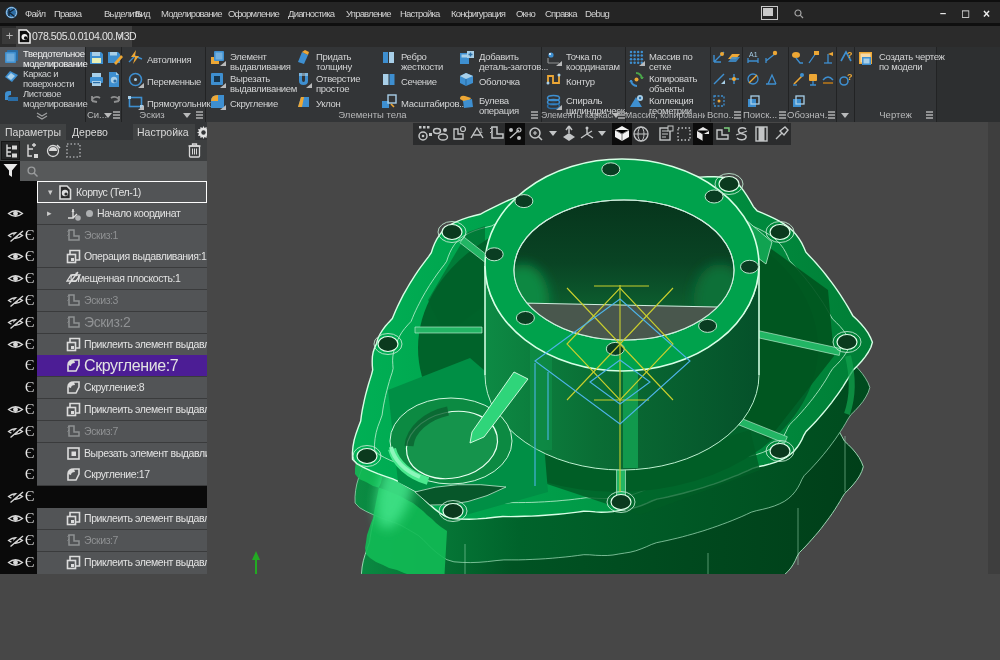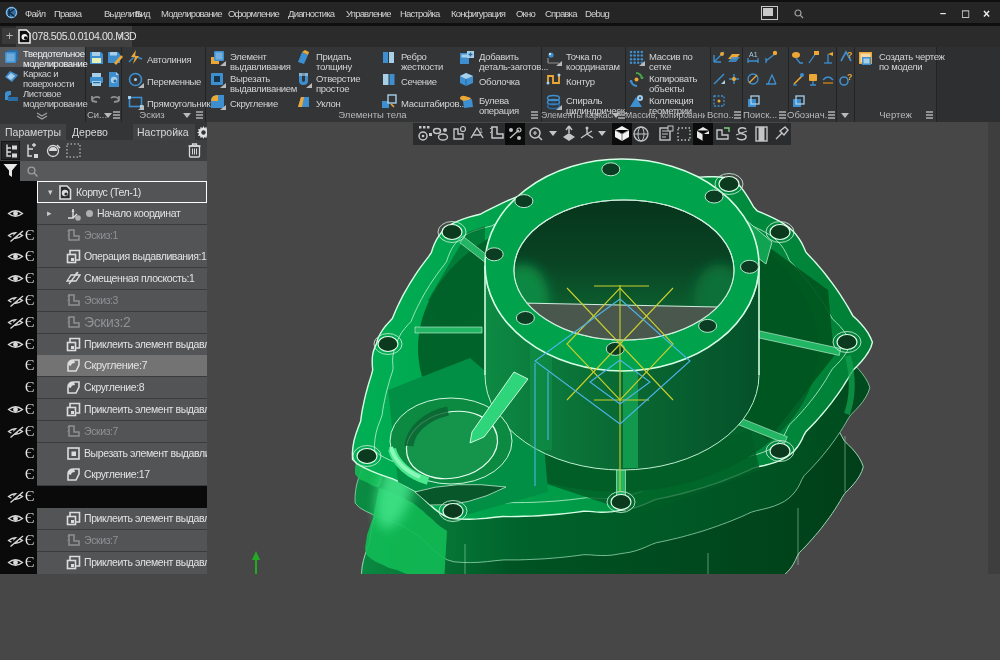--- a/index.html
+++ b/index.html
@@ -543,21 +543,21 @@
         <path d="M1.5 7.5 Q8.5 2 15.5 7.5 Q8.5 13 1.5 7.5 Z" fill="none" stroke="#d8d8d8" stroke-width="1.3"></path>
         <circle cx="8.5" cy="7.5" r="2.4" fill="#d8d8d8"></circle>
       </svg>
       <span style="position:absolute;left:25px;top:127px;color:#e8e8e8;font-size:14px;font-family:'Liberation Serif',serif">Є</span>
       <div style="position:absolute;left:37px;top:146px;width:170px;height:22px;background:#525456;border-bottom:1px solid #3a3b3c;color:#e2e2e2;font-size:10.5px;line-height:21px;white-space:nowrap;overflow:hidden">
         <svg style="position:absolute;left:29px;top:3px" width="15" height="15" viewBox="0 0 15 15">
           <path d="M1 10 L5 4 L14 4 L10 10 Z" fill="none" stroke="#dcdcdc" stroke-width="1.3"></path>
           <path d="M3 13 L12 1" stroke="#dcdcdc" stroke-width="1.3"></path>
           <path d="M12 1 l-3 1 l2 2 Z" fill="#dcdcdc"></path>
         </svg>
-        <span style="position:absolute;left:47px;letter-spacing:-0.4px">Смещенная плоскость:1</span>
+        <span style="position:absolute;left:33px;letter-spacing:-0.4px">Смещенная плоскость:1</span>
       </div>
       <svg style="position:absolute;left:7px;top:149px" width="17" height="15" viewBox="0 0 17 15">
         <path d="M1.5 7.5 Q8.5 2 15.5 7.5 Q8.5 13 1.5 7.5 Z" fill="none" stroke="#d8d8d8" stroke-width="1.3"></path>
         <circle cx="8.5" cy="7.5" r="2.4" fill="#d8d8d8"></circle>
       </svg>
       <span style="position:absolute;left:25px;top:149px;color:#e8e8e8;font-size:14px;font-family:'Liberation Serif',serif">Є</span>
       <div style="position:absolute;left:37px;top:168px;width:170px;height:22px;background:#525456;border-bottom:1px solid #3a3b3c;color:#8f9193;font-size:10.5px;line-height:21px;white-space:nowrap;overflow:hidden">
         <svg style="position:absolute;left:29px;top:3px" width="15" height="15" viewBox="0 0 15 15">
           <path d="M3 2 L3 12 L13 12 L13 8 L8 8 L8 2 Z" fill="none" stroke="#8f9193" stroke-width="1.5"></path>
           <path d="M3 2 L1.5 3.5 M3 6 L1.5 7.5" stroke="#8f9193" stroke-width="1"></path>
@@ -591,21 +591,21 @@
           <path d="M4 5 L4 1.5 L13.5 1.5 L13.5 11 L10 11" fill="none" stroke="#dcdcdc" stroke-width="1.6"></path>
           <rect x="5" y="9" width="3" height="3" fill="#dcdcdc"></rect>
         </svg>
         <span style="position:absolute;left:47px;letter-spacing:-0.4px">Приклеить элемент выдавливани</span>
       </div>
       <svg style="position:absolute;left:7px;top:215px" width="17" height="15" viewBox="0 0 17 15">
         <path d="M1.5 7.5 Q8.5 2 15.5 7.5 Q8.5 13 1.5 7.5 Z" fill="none" stroke="#d8d8d8" stroke-width="1.3"></path>
         <circle cx="8.5" cy="7.5" r="2.4" fill="#d8d8d8"></circle>
       </svg>
       <span style="position:absolute;left:25px;top:215px;color:#e8e8e8;font-size:14px;font-family:'Liberation Serif',serif">Є</span>
-      <div style="position:absolute;left:37px;top:233px;width:170px;height:22px;background:#737373;border-bottom:1px solid #3a3b3c;color:#e2e2e2;font-size:11px;line-height:21px;white-space:nowrap;overflow:hidden">
+      <div style="position:absolute;left:37px;top:233px;width:170px;height:22px;background:#4c1d95;border-bottom:1px solid #3a3b3c;color:#e2e2e2;font-size:16px;line-height:21px;white-space:nowrap;overflow:hidden">
         <svg style="position:absolute;left:29px;top:3px" width="15" height="15" viewBox="0 0 15 15">
           <path d="M2 13 L2 7 Q2 2 8 2 L13 2 L13 7 L10 13 Z" fill="none" stroke="#dcdcdc" stroke-width="1.6"></path>
           <path d="M2 7 Q2 2 8 2 L9 5 Q5 5 5 8 Z" fill="#dcdcdc"></path>
         </svg>
         <span style="position:absolute;left:47px;letter-spacing:-0.4px">Скругление:7</span>
       </div>
       <span style="position:absolute;left:25px;top:236px;color:#e8e8e8;font-size:14px;font-family:'Liberation Serif',serif">Є</span>
       <div style="position:absolute;left:37px;top:255px;width:170px;height:22px;background:#525456;border-bottom:1px solid #3a3b3c;color:#e2e2e2;font-size:10.5px;line-height:21px;white-space:nowrap;overflow:hidden">
         <svg style="position:absolute;left:29px;top:3px" width="15" height="15" viewBox="0 0 15 15">
           <path d="M2 13 L2 7 Q2 2 8 2 L13 2 L13 7 L10 13 Z" fill="none" stroke="#dcdcdc" stroke-width="1.6"></path>

